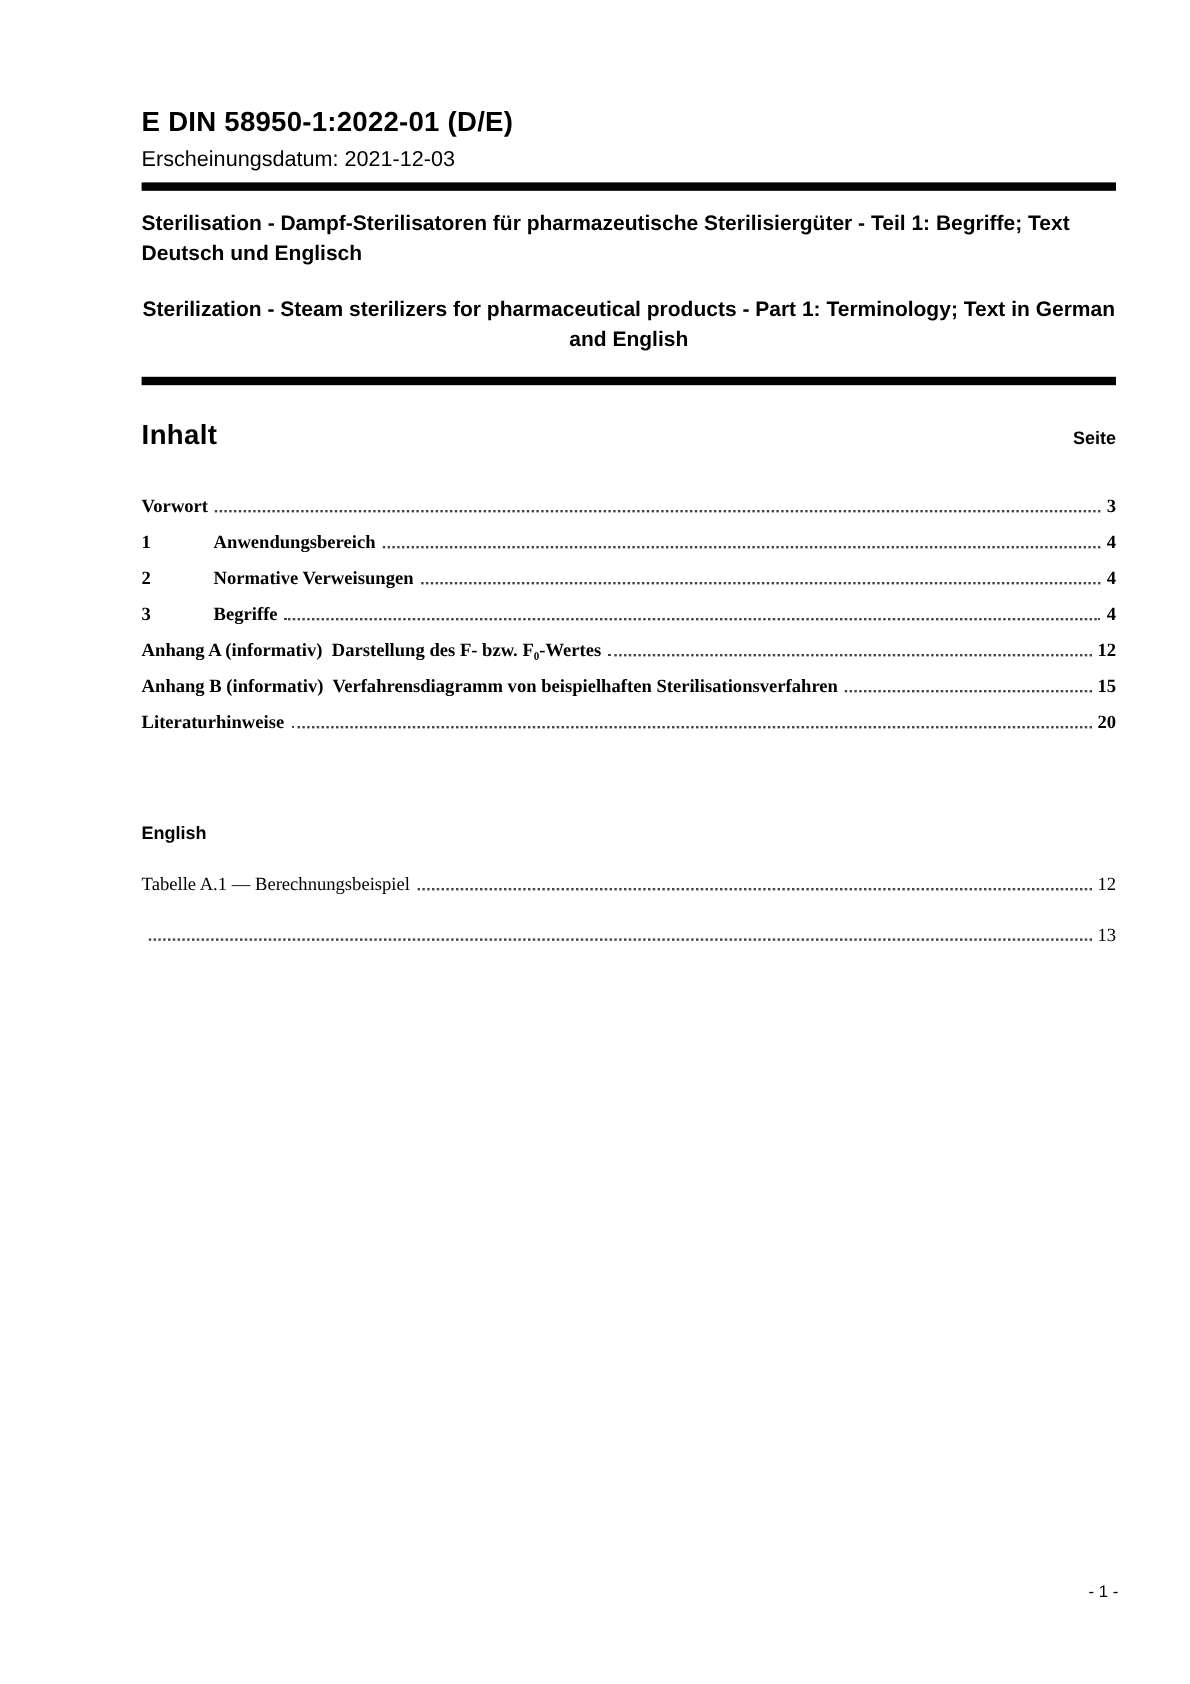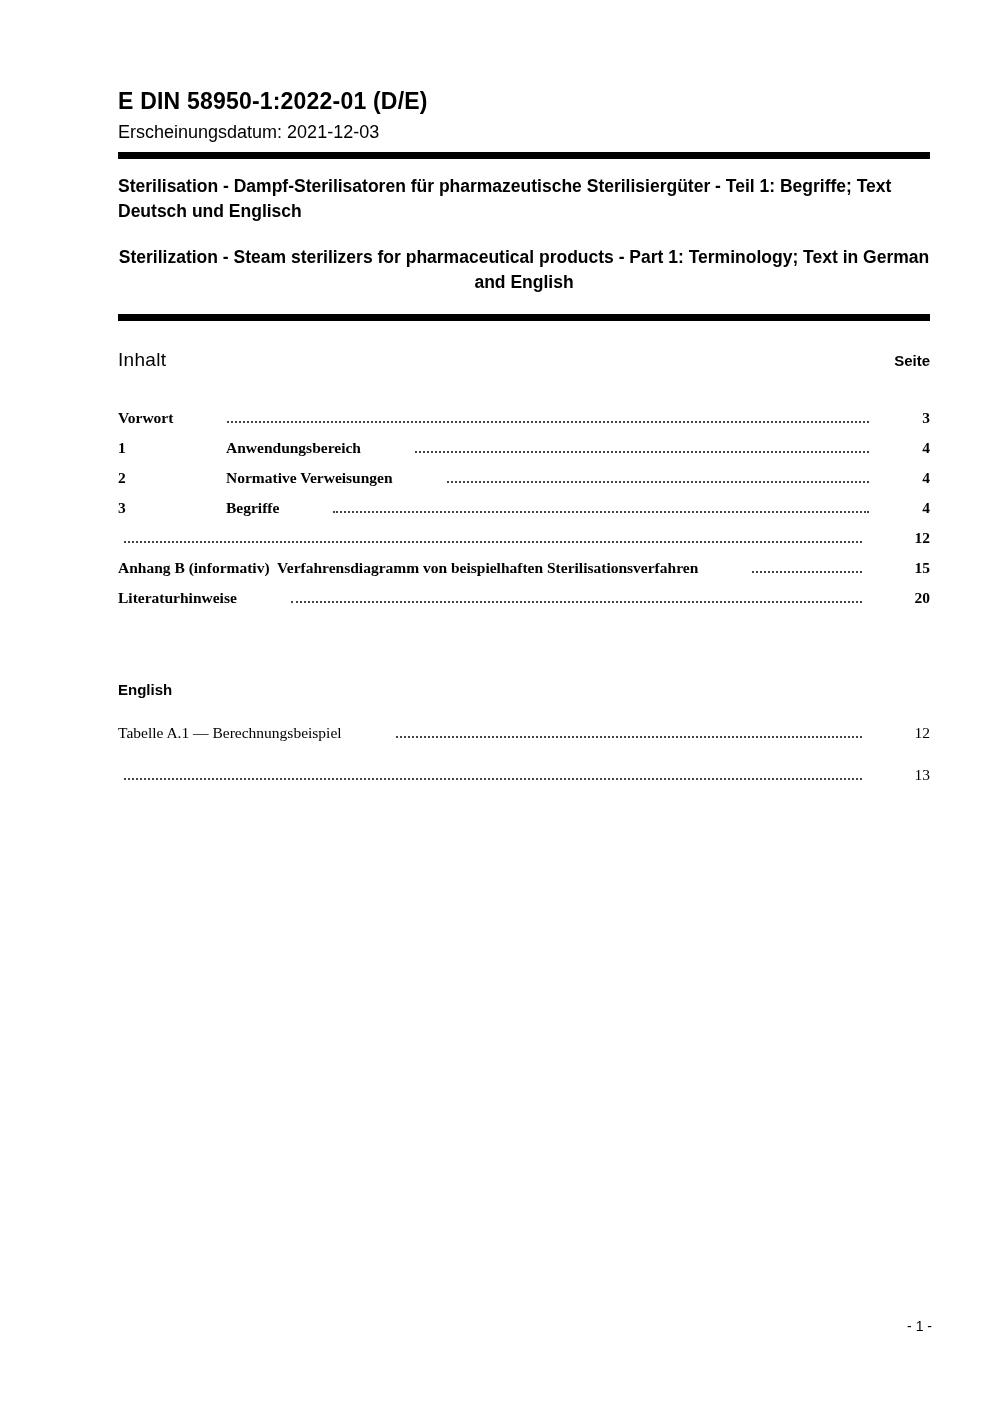--- a/index.html
+++ b/index.html
@@ -41,39 +41,38 @@
   }
   .title-de { margin-top: 15px; }
   .title-en { margin-top: 22px; text-align: center; }
   .inhalt-row {
     margin-top: 28px;
     display: flex;
     align-items: baseline;
     justify-content: space-between;
   }
   .inhalt-heading {
-    font-size: 19px;
-    font-weight: normal;
+    font-size: 23px;
+    font-weight: bold;
     letter-spacing: 0.3px;
   }
   .seite-label {
     font-size: 15px;
     font-weight: bold;
   }
   .toc {
     margin-top: 38px;
     font-family: "Liberation Serif", serif;
     font-weight: bold;
     font-size: 15.5px;
   }
   .toc-row {
     display: flex;
     align-items: baseline;
     height: 30px;
-    gap: 48px;
   }
   .toc-num {
     width: 60px;
     flex: 0 0 60px;
   }
   .toc-label {
     white-space: pre;
     flex: 0 0 auto;
   }
   .toc-leader {
@@ -148,20 +147,21 @@
     </div>
 
     <div class="toc-row">
       <span class="toc-num">3</span>
       <span class="toc-label">Begriffe</span>
       <span class="toc-leader"></span>
       <span class="toc-page">4</span>
     </div>
 
     <div class="toc-row">
+      <span class="toc-label">Anhang A (informativ)  Darstellung des F- bzw. F₀-Wertes</span>
       <span class="toc-leader"></span>
       <span class="toc-page">12</span>
     </div>
 
     <div class="toc-row">
       <span class="toc-label">Anhang B (informativ)  Verfahrensdiagramm von beispielhaften Sterilisationsverfahren</span>
       <span class="toc-leader"></span>
       <span class="toc-page">15</span>
     </div>
 

